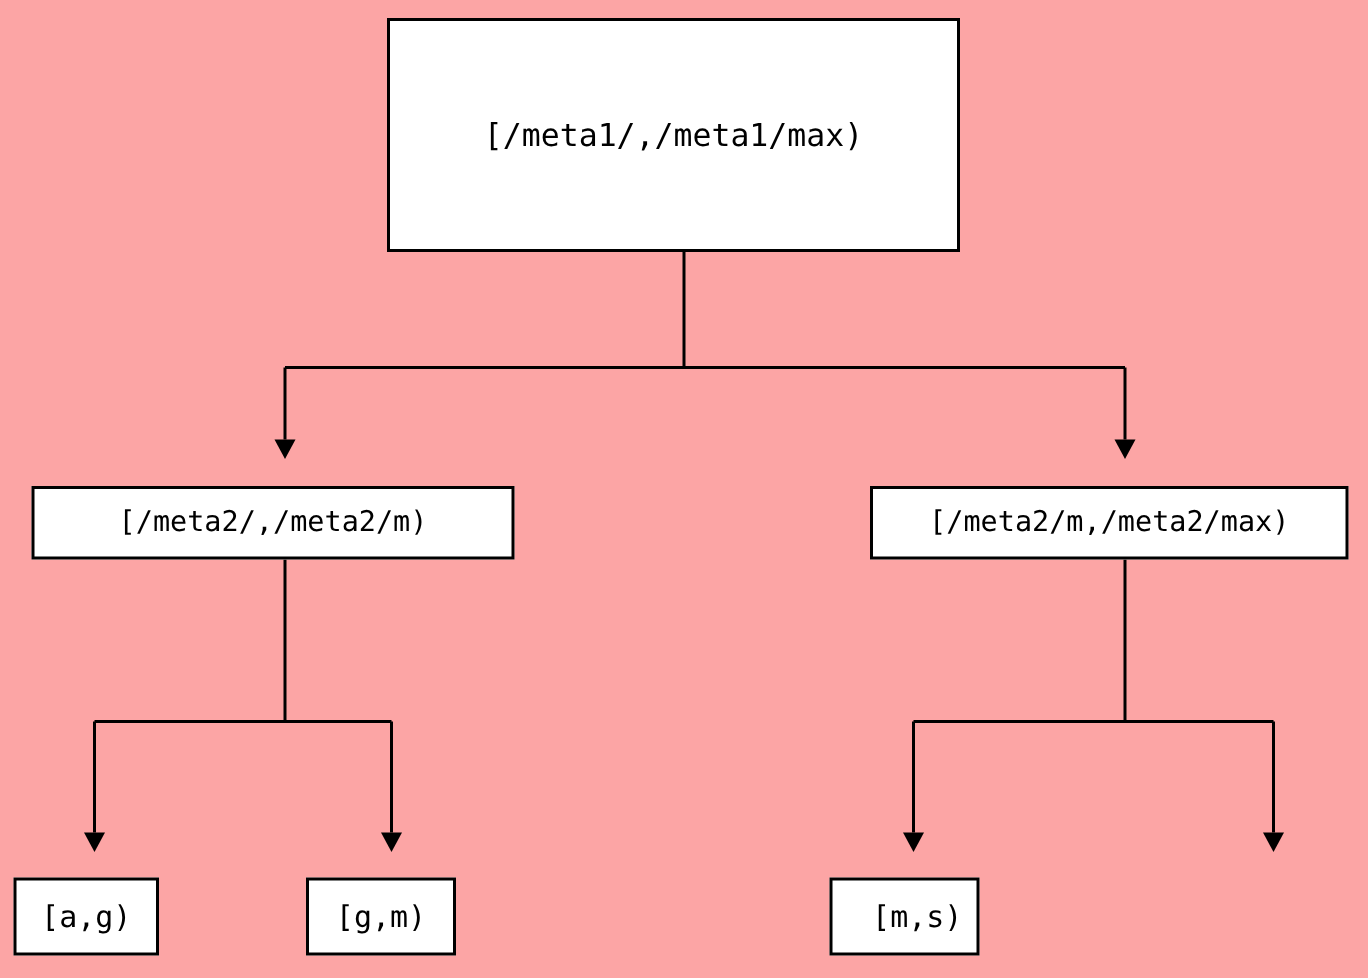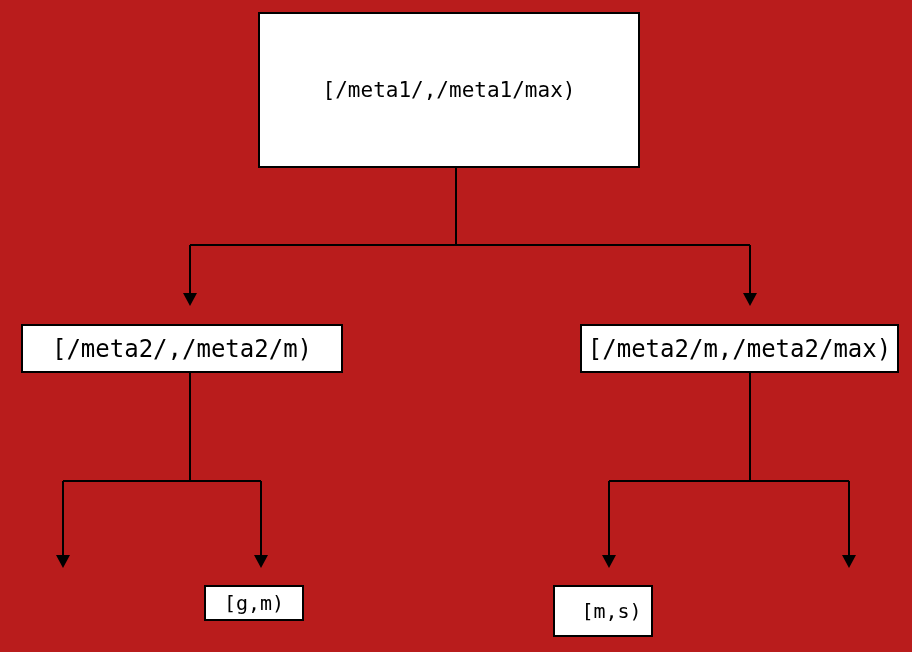--- a/index.html
+++ b/index.html
@@ -8,21 +8,21 @@
     padding: 0;
     background: #ffffff;
   }
   body {
     font-family: "DejaVu Sans Mono", "Liberation Mono", monospace;
   }
   #diagram-canvas {
     position: relative;
     width: 912px;
     height: 652px;
-    background: #b91c1c;
+    background: #fca5a5;
     overflow: hidden;
   }
   #diagram-svg {
     position: absolute;
     left: 0;
     top: 0;
     width: 912px;
     height: 652px;
   }
   .node-box {
@@ -38,21 +38,21 @@
     font-family: "DejaVu Sans Mono", "Liberation Mono", monospace;
     white-space: pre;
   }
   .node-label {
     font-family: "DejaVu Sans Mono", "Liberation Mono", monospace;
     color: #000000;
     letter-spacing: 0px;
     line-height: 1;
   }
   .level-root .node-label { font-size: 21px; }
-  .level-mid  .node-label { font-size: 24px; }
+  .level-mid  .node-label { font-size: 19px; }
   .level-leaf .node-label { font-size: 20px; }
 </style>
 </head>
 <body>
 
 <div id="diagram-canvas">
 
   <svg id="diagram-svg" viewBox="0 0 912 652" xmlns="http://www.w3.org/2000/svg" aria-hidden="true">
 
     <path d="M 456 168 L 456 245" stroke="#000000" stroke-width="2" fill="none"></path>
@@ -89,22 +89,25 @@
   </div>
 
   <div class="node-box level-mid" style="left:21px; top:324px; width:322px; height:49px;">
     <span class="node-label">[/meta2/,/meta2/m)</span>
   </div>
 
   <div class="node-box level-mid" style="left:580px; top:324px; width:319px; height:49px;align-items:center;">
     <span class="node-label">[/meta2/m,/meta2/max)</span>
   </div>
 
+  <div class="node-box level-leaf" style="left:9px; top:585px; width:97px; height:52px;">
+    <span class="node-label">[a,g)</span>
+  </div>
 
-  <div class="node-box level-leaf" style="left:204px; top:585px; width:100px; height:36px;">
+  <div class="node-box level-leaf" style="left:204px; top:585px; width:100px; height:52px;">
     <span class="node-label">[g,m)</span>
   </div>
 
   <div class="node-box level-leaf" style="left:553px; top:585px; width:100px; height:52px;padding-left:17px;">
     <span class="node-label">[m,s)</span>
   </div>
 
 
 </div>
 

